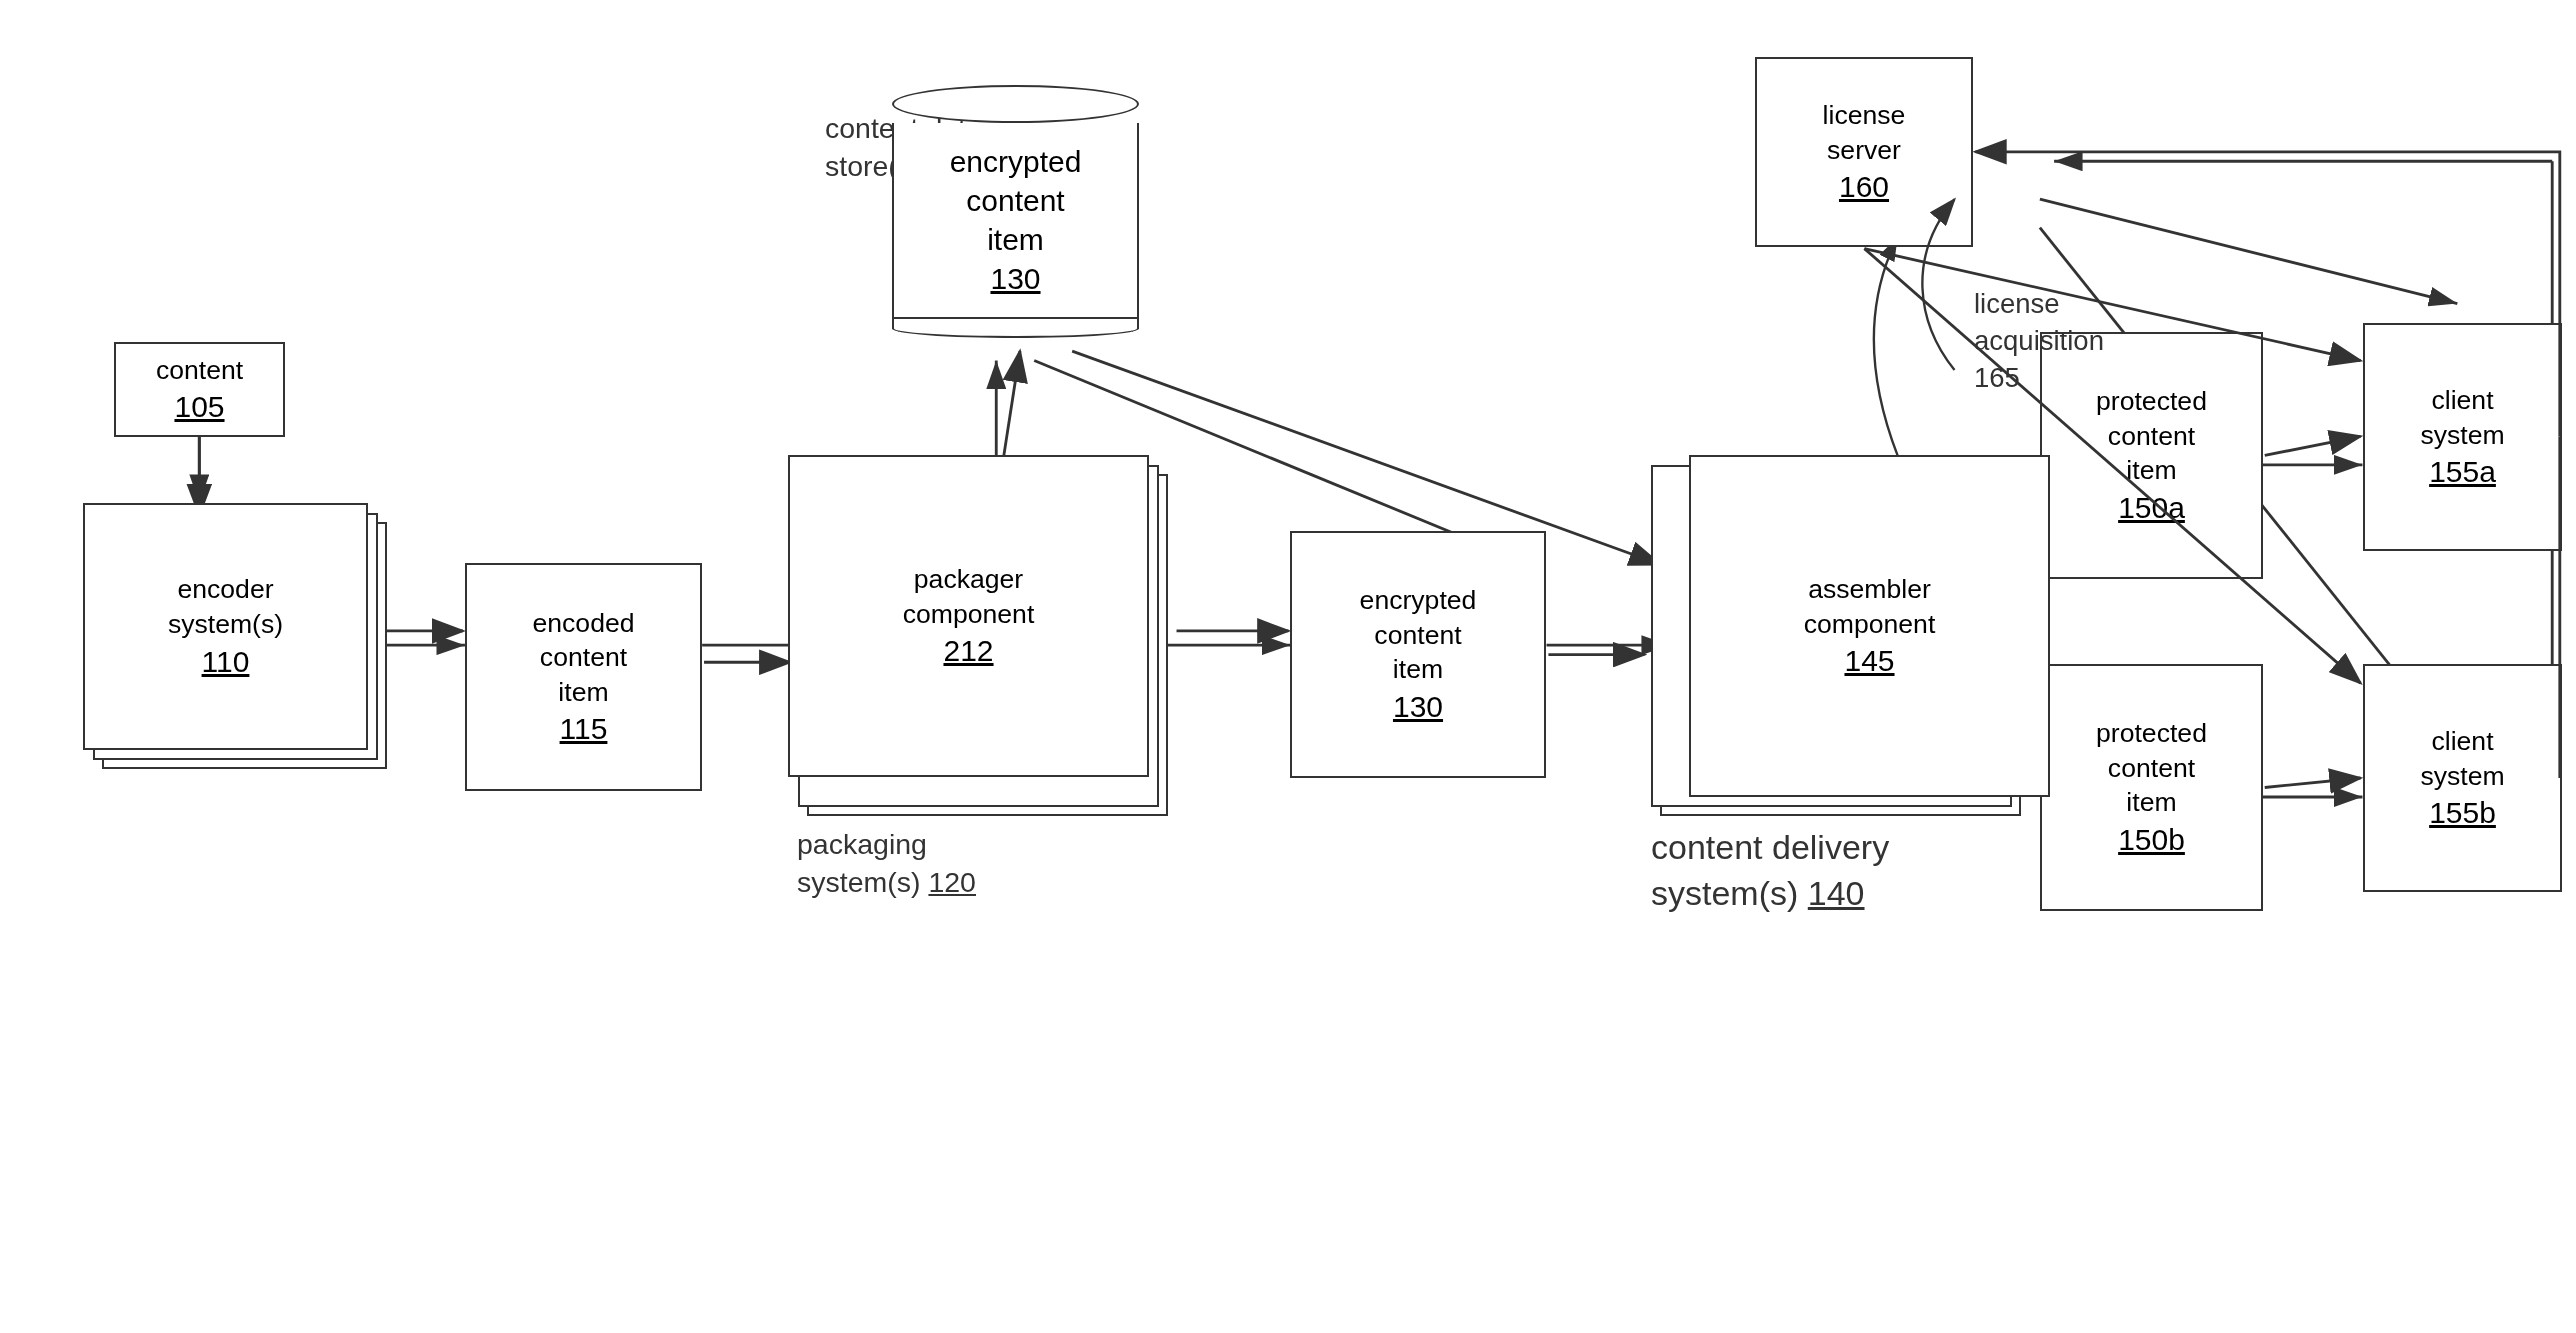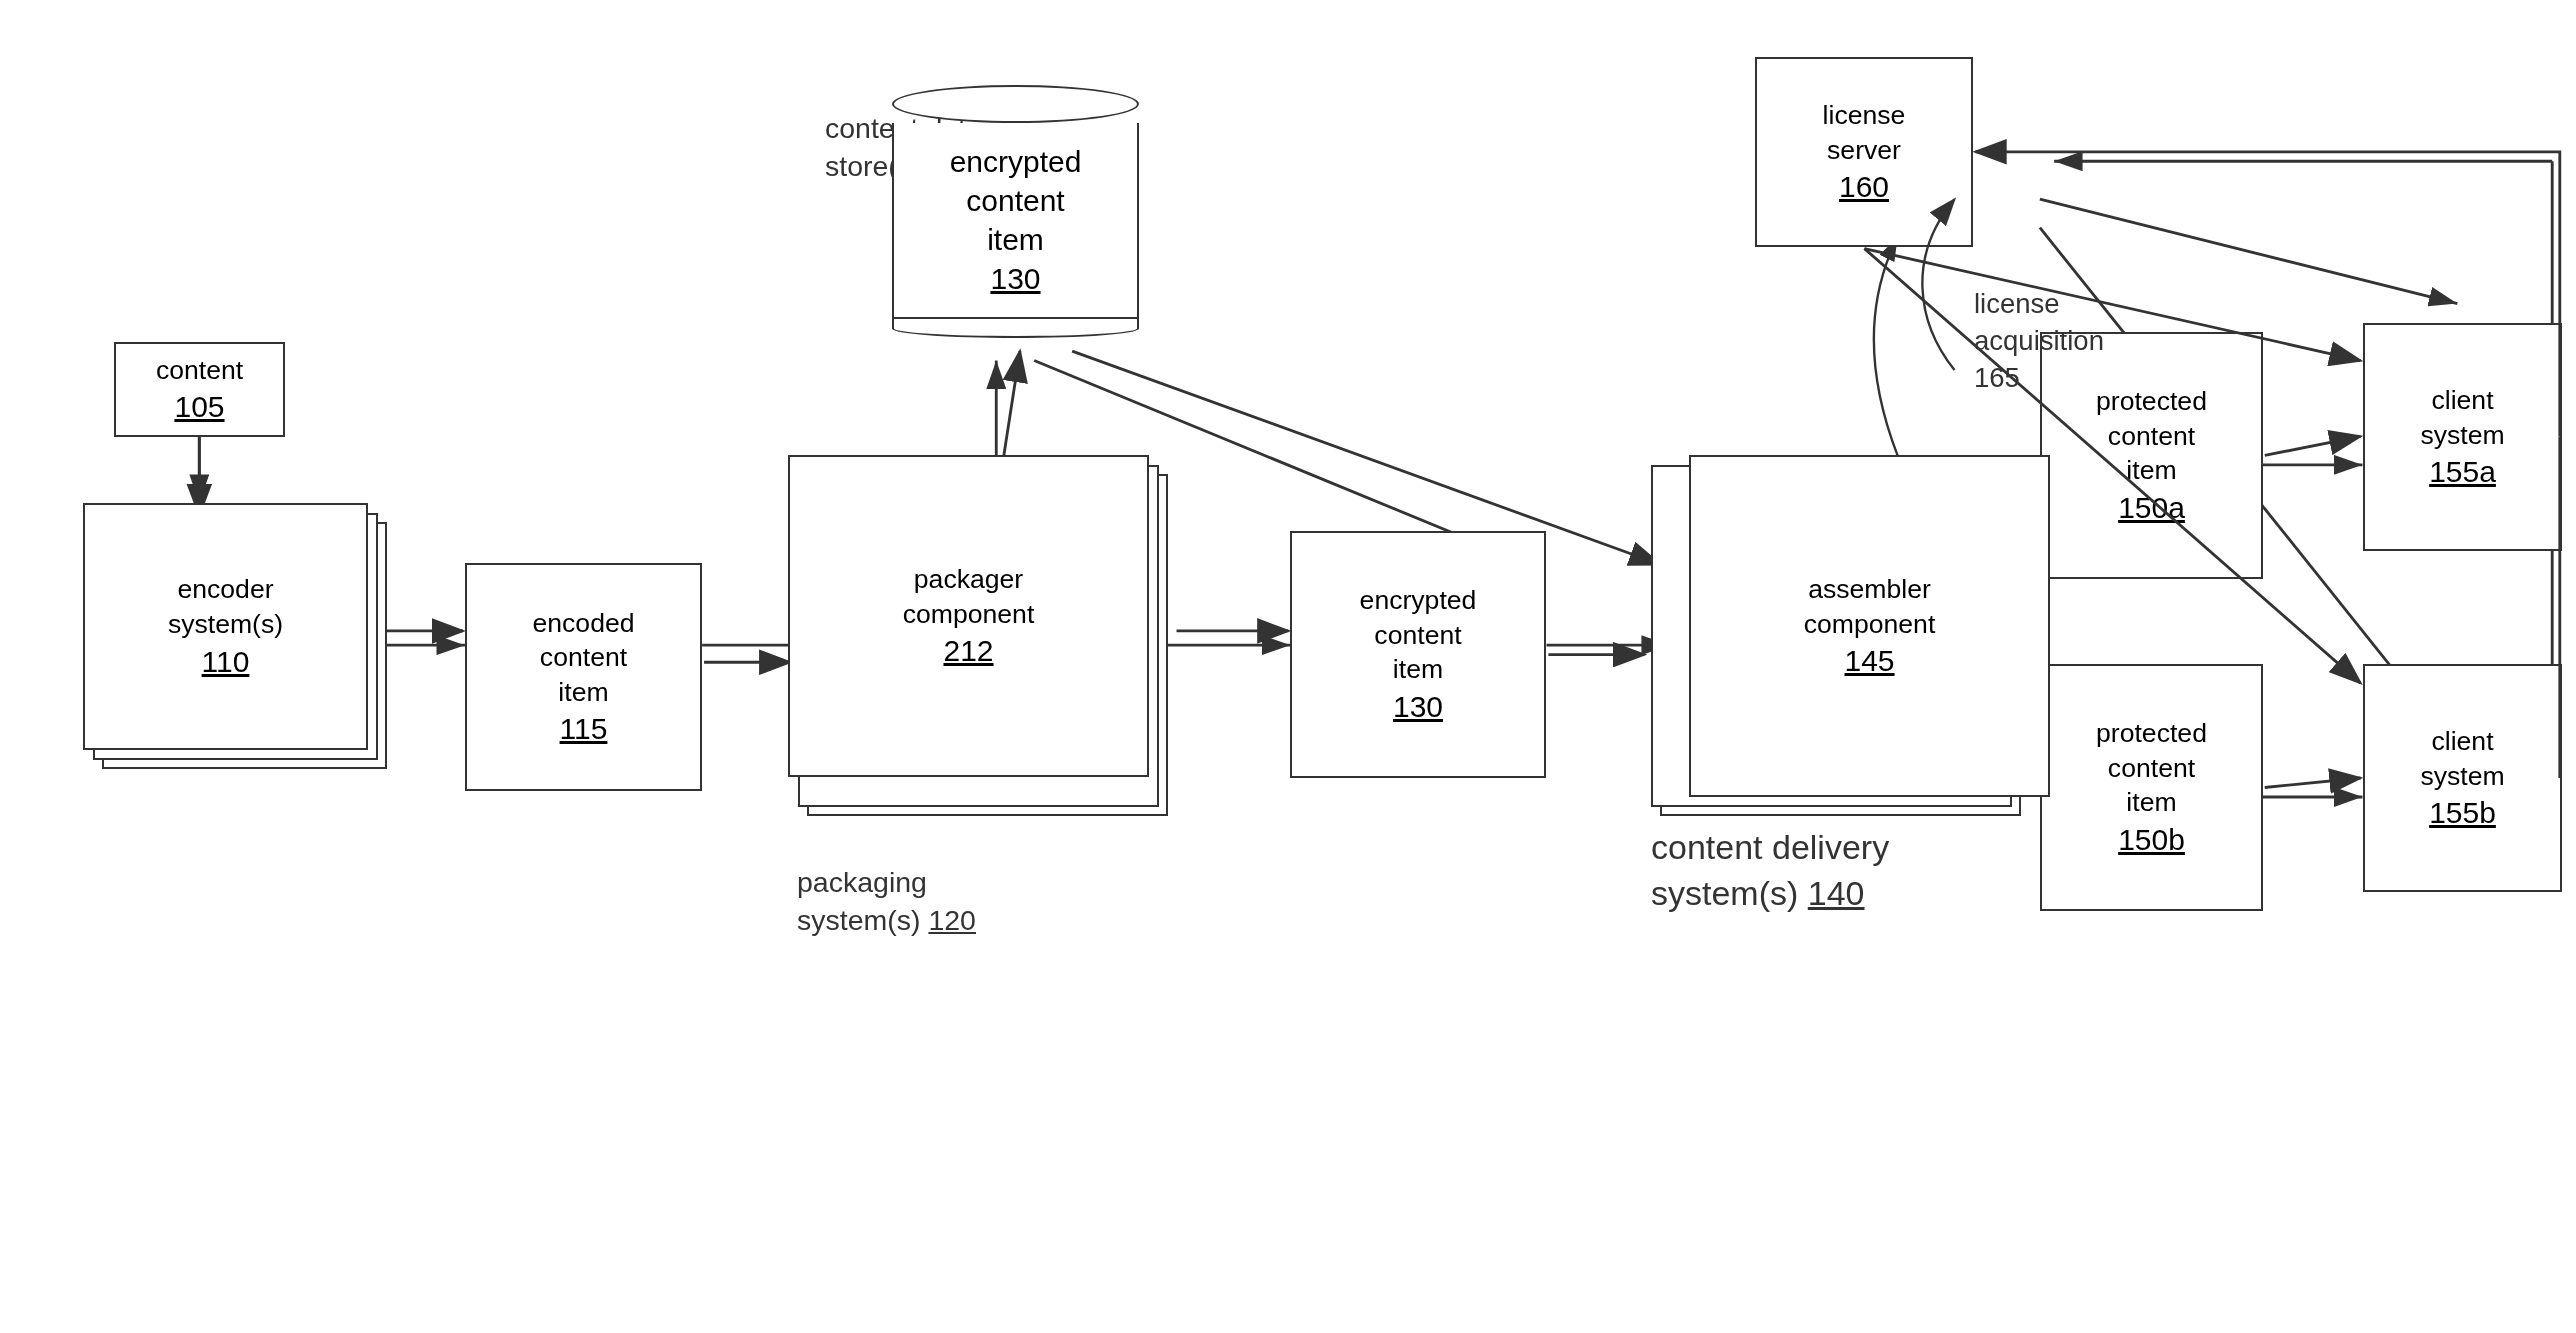--- a/index.html
+++ b/index.html
@@ -173,21 +173,21 @@
 
     <div style="position:absolute; top:19px; left:19px; width:361px; height:342px; border:2.8px solid #333; background:#fff; z-index:1;"></div>
     <div style="position:absolute; top:9.5px; left:9.5px; width:361px; height:342px; border:2.8px solid #333; background:#fff; z-index:2;"></div>
 
     <div class="box" style="position:relative; width:361px; height:322px; z-index:3; font-size:26.6px;">
       <span>packager<br>component</span>
       <span class="label-number">212</span>
     </div>
   </div>
 
-  <div class="float-label" style="left:797px; top:825px; font-size:28.5px;margin-top:38px;">
+  <div class="float-label" style="left:797px; top:825px; font-size:28.5px;">
     packaging<br>system(s) <span class="label-number">120</span>
   </div>
 
   <div class="float-label" style="left:825px; top:109px; font-size:28.5px;">
     content data<br>store(s) 135
   </div>
 
   <div class="cylinder" style="left:892px; top:85px; width:247px;">
     <div class="cylinder-top"></div>
     <div class="cylinder-body">

